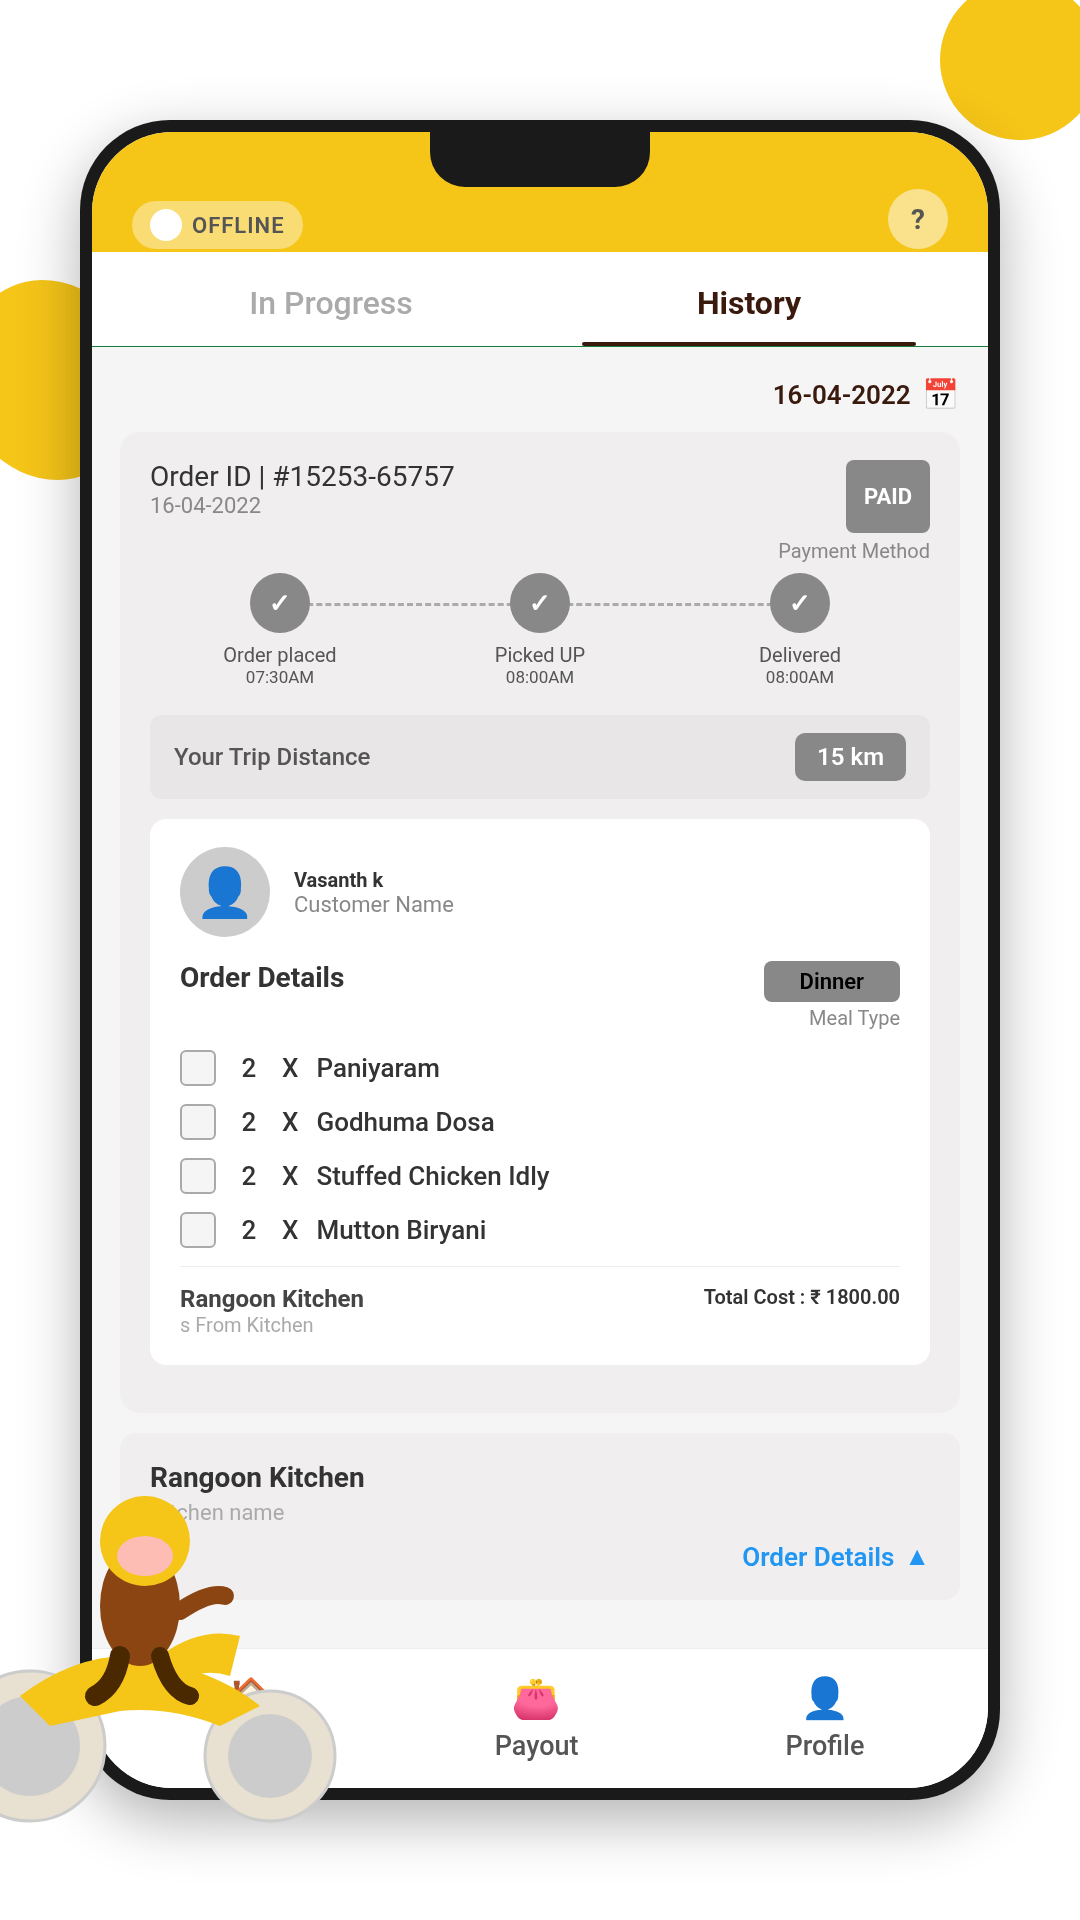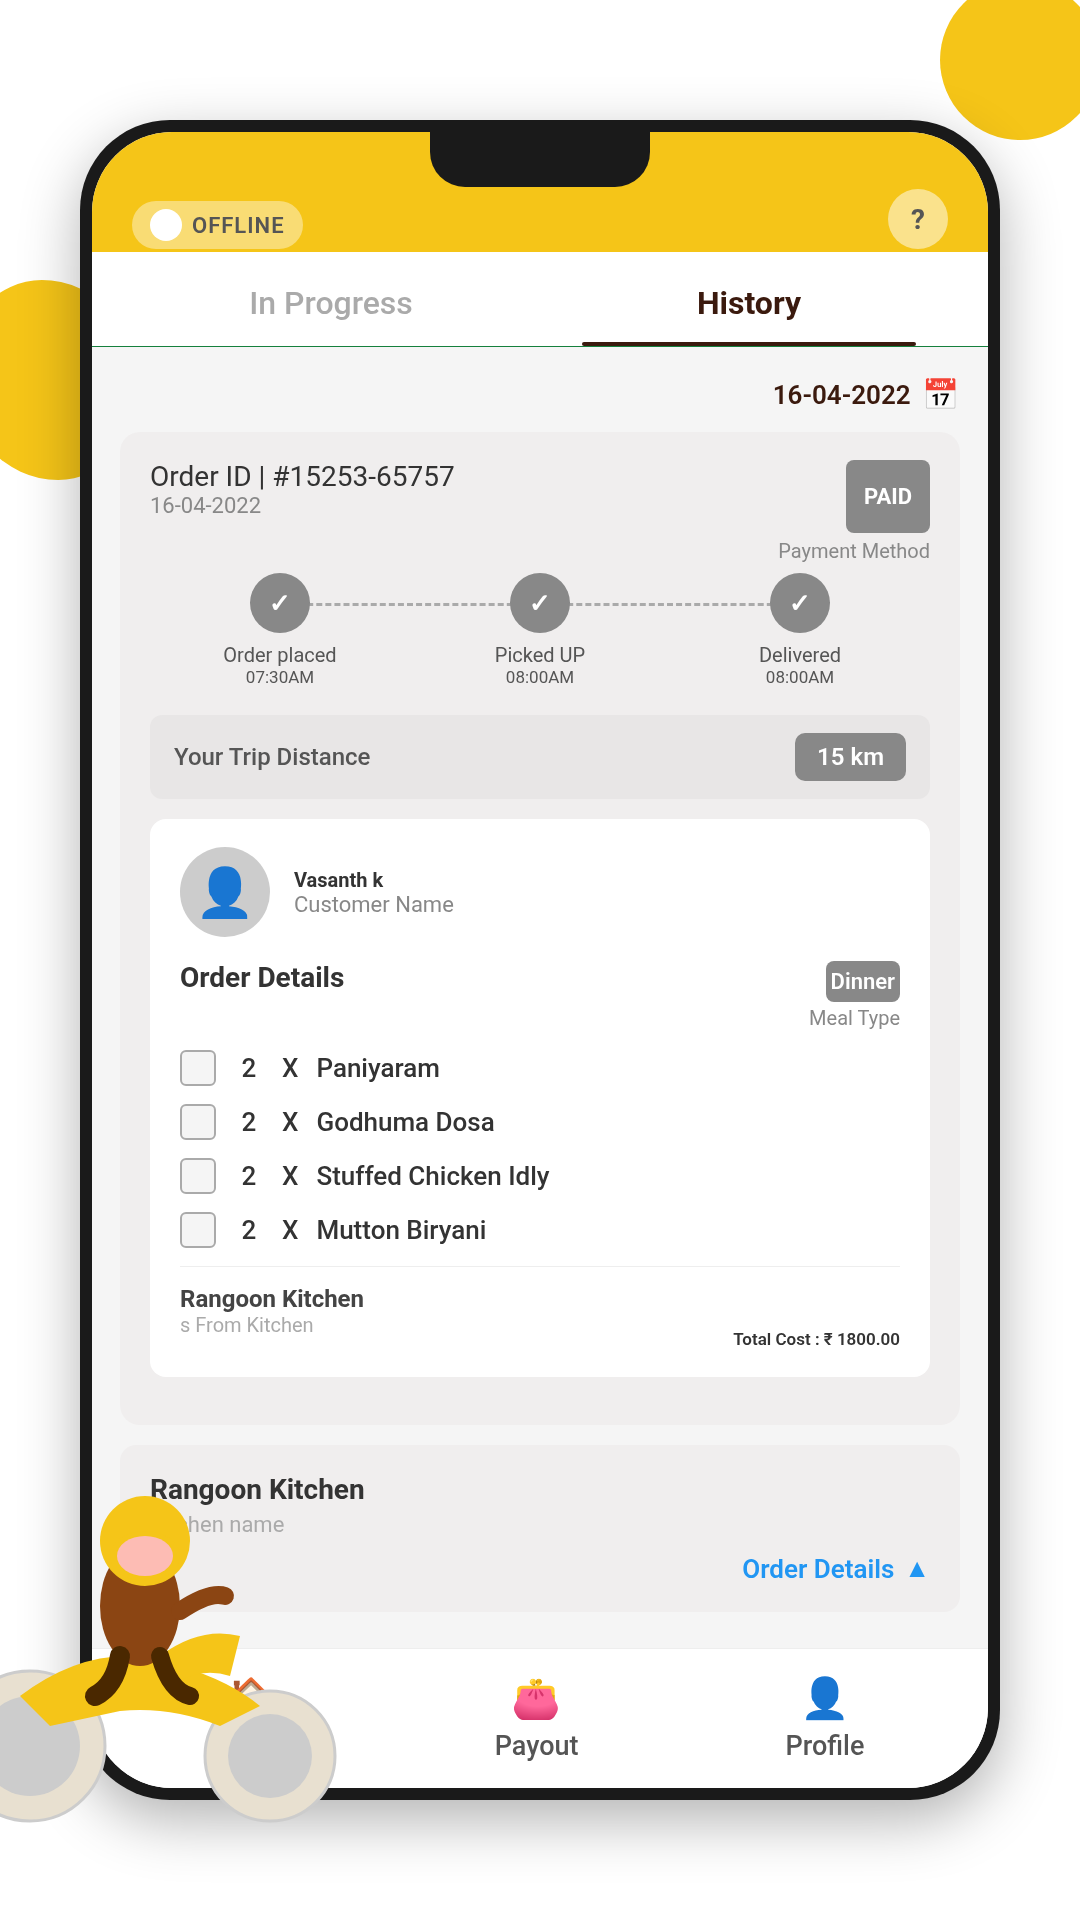--- a/index.html
+++ b/index.html
@@ -341,24 +341,24 @@
     .order-details-title {
       font-size: 28px;
       font-weight: 700;
       color: #333;
     }
     .meal-type-block {
       text-align: right;
     }
     .dinner-badge {
       background: #888;
-      color: #ffffff;
+      color: #000000;
       font-size: 22px;
       font-weight: 600;
-      padding: 8px 5px;
+      padding: 8px 36px;
       border-radius: 8px;
       display: inline-block;
       margin-bottom: 4px;
     }
     .meal-type-label {
       font-size: 20px;
       color: #888;
       text-align: right;
     }
 
@@ -406,24 +406,23 @@
     .kitchen-name {
       font-size: 24px;
       font-weight: 700;
       color: #444;
     }
     .kitchen-sub {
       font-size: 20px;
       color: #aaa;
     }
     .total-cost {
-      font-size: 17px;
+      font-size: 20px;
       font-weight: 600;
       color: #333;
-      margin-top: 44px;
     }
 
     
     .second-card {
       background: #f0eeee;
       border-radius: 16px;
       padding: 28px 30px;
       margin-bottom: 20px;
     }
     .second-card-kitchen {

